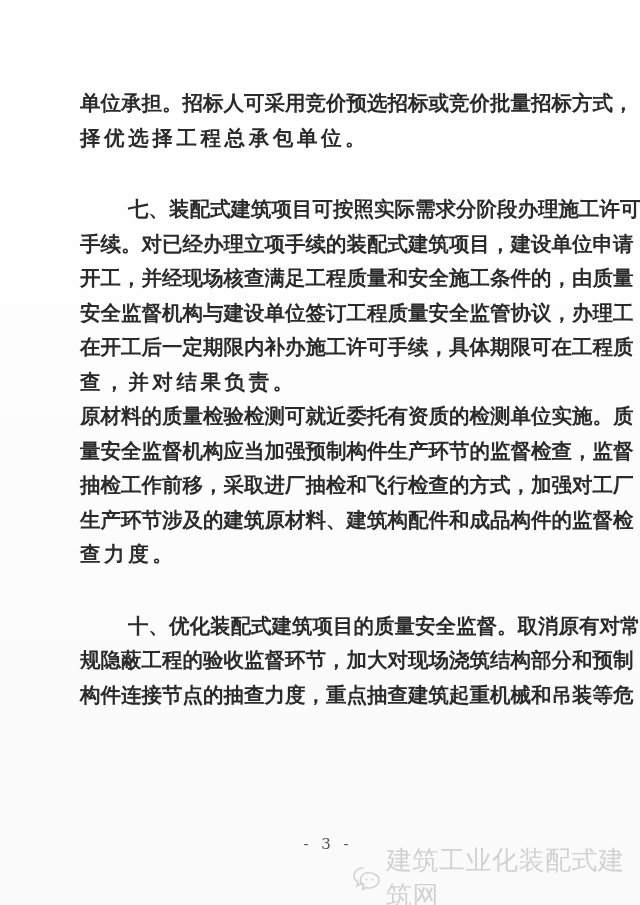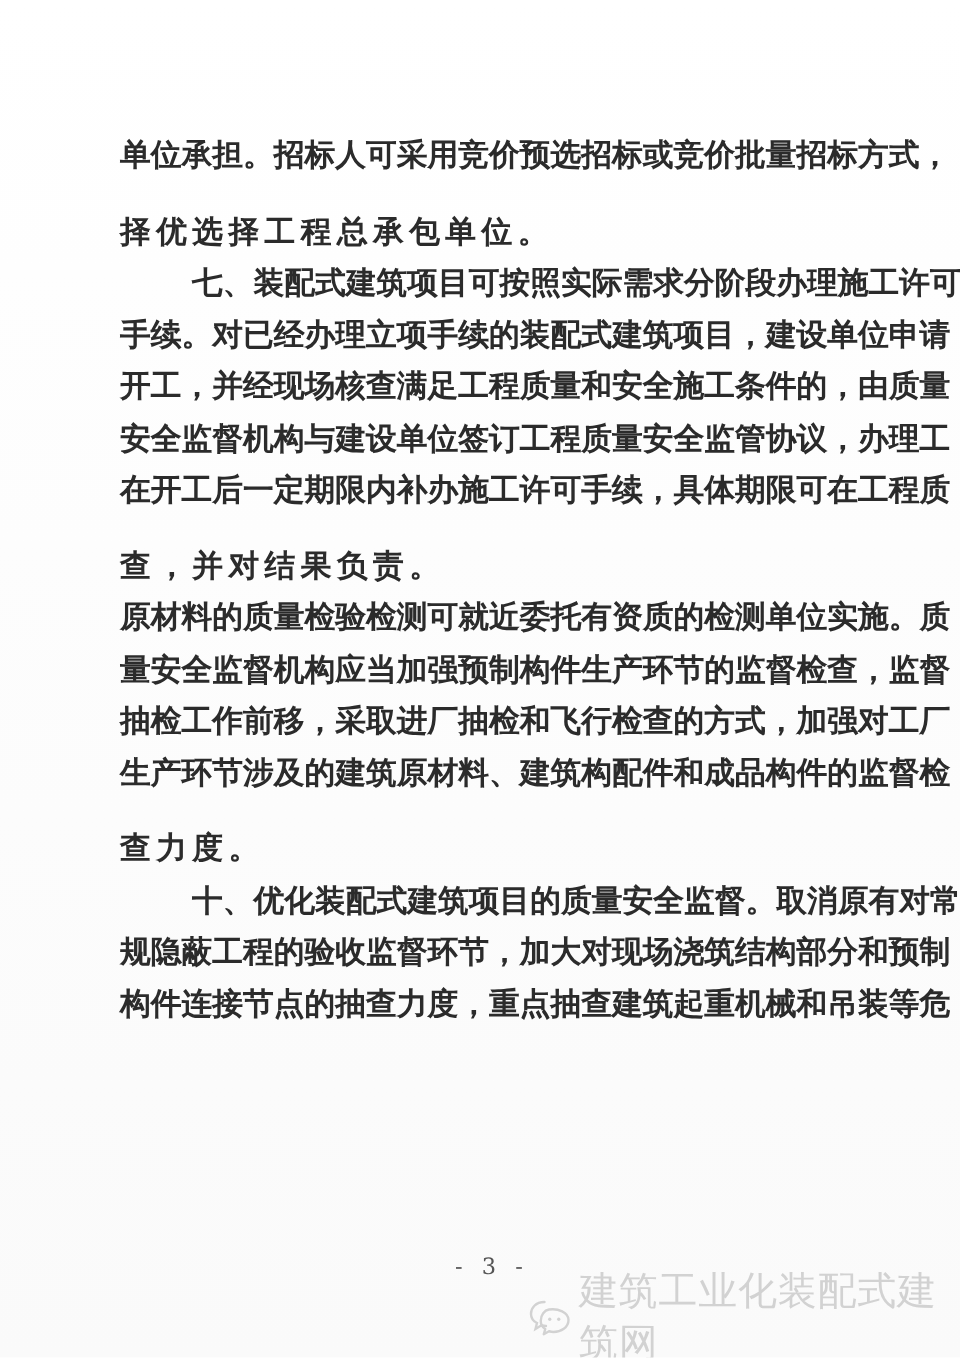--- a/index.html
+++ b/index.html
@@ -35,25 +35,25 @@
       line-height: 34.5px;
       white-space: nowrap;
       text-align-last: justify;
       text-align: justify;
       letter-spacing: 0;
       display: block;
     }
     .line.short {
       text-align-last: left;
       letter-spacing: 3.6px;
-      margin-top: 16px;
     }
     .line.indent {
       padding-left: 48px;
       box-sizing: border-box;
+      margin-top: 37px;
     }
     .page-number {
       position: absolute;
       left: 0;
       width: 640px;
       top: 835px;
       text-align: center;
       font-family: "DejaVu Serif", "Liberation Serif", serif;
       font-size: 15px;
       color: #555555;

